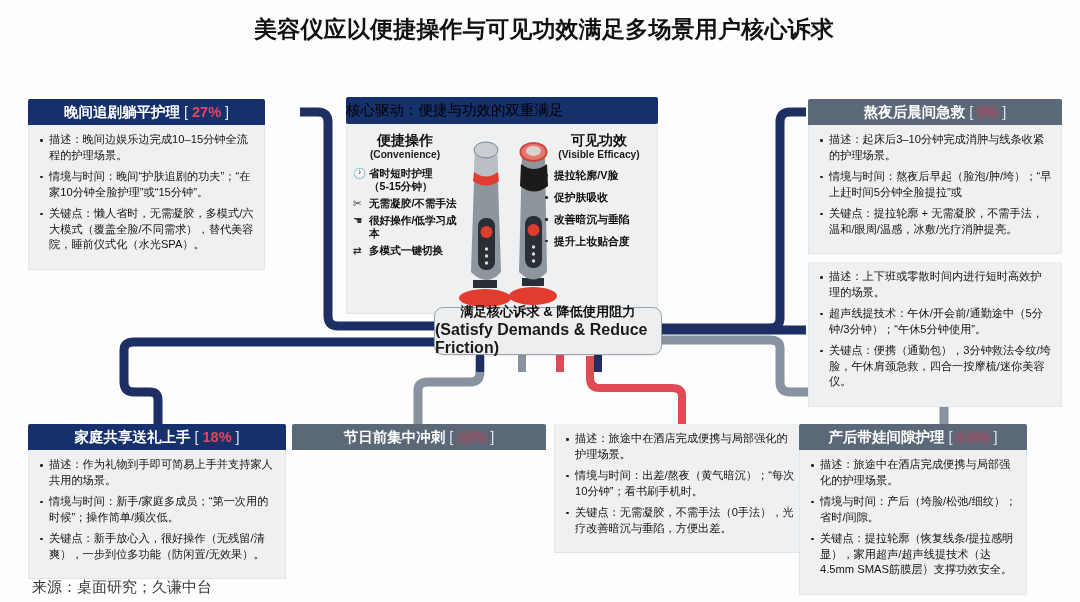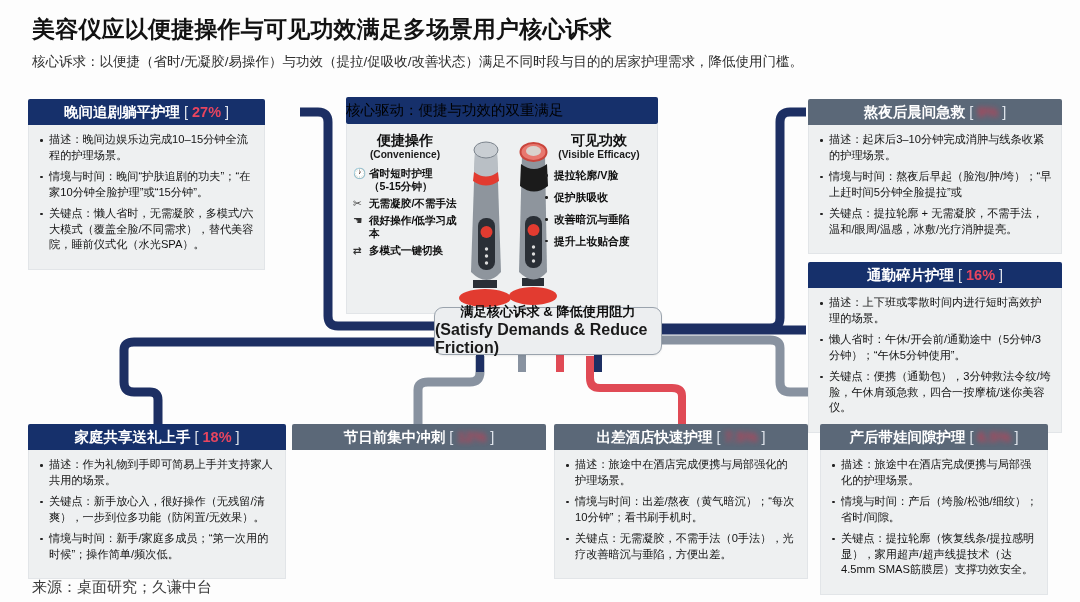--- a/index.html
+++ b/index.html
@@ -6,21 +6,21 @@
   body{
     width:1080px;height:602px;
     background:#ffffff;
     font-family:"Liberation Sans","DejaVu Sans",sans-serif;
     overflow:hidden;
     position:relative;
   }
   .page{position:absolute;inset:0;background:#fdfdfd;}
 
   
-  .hdr{position:absolute;left:32px;top:16px;right:24px;}
+  .hdr{position:absolute;left:32px;top:16px;right:24px;text-align:center;}
   .hdr h1{
     margin:0;font-size:23px;font-weight:bold;color:#121212;
     letter-spacing:.2px;line-height:1.2;
   }
   .hdr .sub{
     margin-top:9px;font-size:13.5px;color:#2c2c2c;line-height:1.3;
   }
 
   
   .wires{position:absolute;left:0;top:0;width:1080px;height:602px;}
@@ -105,21 +105,20 @@
   
   #footer{position:absolute;left:32px;top:578px;font-size:15px;color:#3b3b3b;}
 </style>
 </head>
 <body>
 
 <div class="page">
 
   <div class="hdr">
     <h1>美容仪应以便捷操作与可见功效满足多场景用户核心诉求</h1>
-    <div class="sub">核心诉求：以便捷（省时/无凝胶/易操作）与功效（提拉/促吸收/改善状态）满足不同时段与目的的居家护理需求，降低使用门槛。</div>
   </div>
 
   <svg class="wires" viewBox="0 0 1080 602">
     <g fill="none" stroke-linecap="butt" stroke-linejoin="round">
 
       <path d="M300 112 H318 Q328 112 328 122 V316 Q328 326 338 326 H434" stroke="#1d2f63" stroke-width="9"></path>
 
       <path d="M158 424 V400 Q158 392 150 392 H134 Q124 392 124 382 V350 Q124 342 134 342 H434" stroke="#1d2f63" stroke-width="9"></path>
 
       <path d="M418 424 V390 Q418 382 428 382 H470 Q480 382 480 372 V356" stroke="#8892a0" stroke-width="9"></path>
@@ -240,53 +239,51 @@
         <div class="cap slate"><span>熬夜后晨间急救</span><span class="brk"> [ </span><span class="pct blur">9%</span><span class="brk"> ]</span></div>
         <div class="body" style="min-height: 126px;">
           <ul>
             <li>描述：起床后3–10分钟完成消肿与线条收紧的护理场景。</li>
             <li>情境与时间：熬夜后早起（脸泡/肿/垮）；“早上赶时间5分钟全脸提拉”或</li>
             <li>关键点：提拉轮廓 + 无需凝胶，不需手法，温和/眼周/温感，冰敷/光疗消肿提亮。</li>
           </ul>
         </div>
       </div>
       <div class="card" style="left: 808px; top: 262px; width: 254px;">
-        <div class="cap navy"><span>通勤碎片护理</span><span class="brk"> [ </span><span class="pct">16%</span><span class="brk"> ]</span></div>
         <div class="body" style="min-height: 126px;">
           <ul>
             <li>描述：上下班或零散时间内进行短时高效护理的场景。</li>
-            <li>懒人省时：午休/开会前/通勤途中（5分钟/3分钟）；“午休5分钟使用”。</li>
+            <li>超声线提技术：午休/开会前/通勤途中（5分钟/3分钟）；“午休5分钟使用”。</li>
             <li>关键点：便携（通勤包），3分钟救法令纹/垮脸，午休肩颈急救，四合一按摩梳/迷你美容仪。</li>
           </ul>
         </div>
       </div>
       <div class="card" style="left: 28px; top: 424px; width: 258px;">
         <div class="cap navy"><span>家庭共享送礼上手</span><span class="brk"> [ </span><span class="pct">18%</span><span class="brk"> ]</span></div>
         <div class="body" style="min-height: 122px;">
           <ul>
             <li>描述：作为礼物到手即可简易上手并支持家人共用的场景。</li>
+            <li>情境与时间：新手/家庭多成员；“第一次用的时候”；操作简单/频次低。</li>
             <li>关键点：新手放心入，很好操作（无残留/清爽），一步到位多功能（防闲置/无效果）。</li>
-            <li>情境与时间：新手/家庭多成员；“第一次用的时候”；操作简单/频次低。</li>
           </ul>
         </div>
       </div>
       <div class="card" style="left: 292px; top: 424px; width: 254px;">
         <div class="cap slate"><span>节日前集中冲刺</span><span class="brk"> [ </span><span class="pct blur">12%</span><span class="brk"> ]</span></div>
       </div>
       <div class="card" style="left: 554px; top: 424px; width: 254px;">
-        <div class="cap slate"><span>出差酒店快速护理</span><span class="brk"> [ </span><span class="pct blur">7.5%</span><span class="brk"> ]</span></div>
         <div class="body" style="min-height: 122px;">
           <ul>
             <li>描述：旅途中在酒店完成便携与局部强化的护理场景。</li>
             <li>情境与时间：出差/熬夜（黄气暗沉）；“每次10分钟”；看书刷手机时。</li>
             <li>关键点：无需凝胶，不需手法（0手法），光疗改善暗沉与垂陷，方便出差。</li>
           </ul>
         </div>
       </div>
-      <div class="card" style="left: 820px; top: 424px; width: 228px;">
+      <div class="card" style="left: 799px; top: 424px; width: 228px;">
         <div class="cap slate"><span>产后带娃间隙护理</span><span class="brk"> [ </span><span class="pct blur">6.5%</span><span class="brk"> ]</span></div>
         <div class="body" style="min-height: 122px;">
           <ul>
             <li>描述：旅途中在酒店完成便携与局部强化的护理场景。</li>
             <li>情境与时间：产后（垮脸/松弛/细纹）；省时/间隙。</li>
             <li>关键点：提拉轮廓（恢复线条/提拉感明显），家用超声/超声线提技术（达4.5mm SMAS筋膜层）支撑功效安全。</li>
           </ul>
         </div>
       </div>
     </div>

